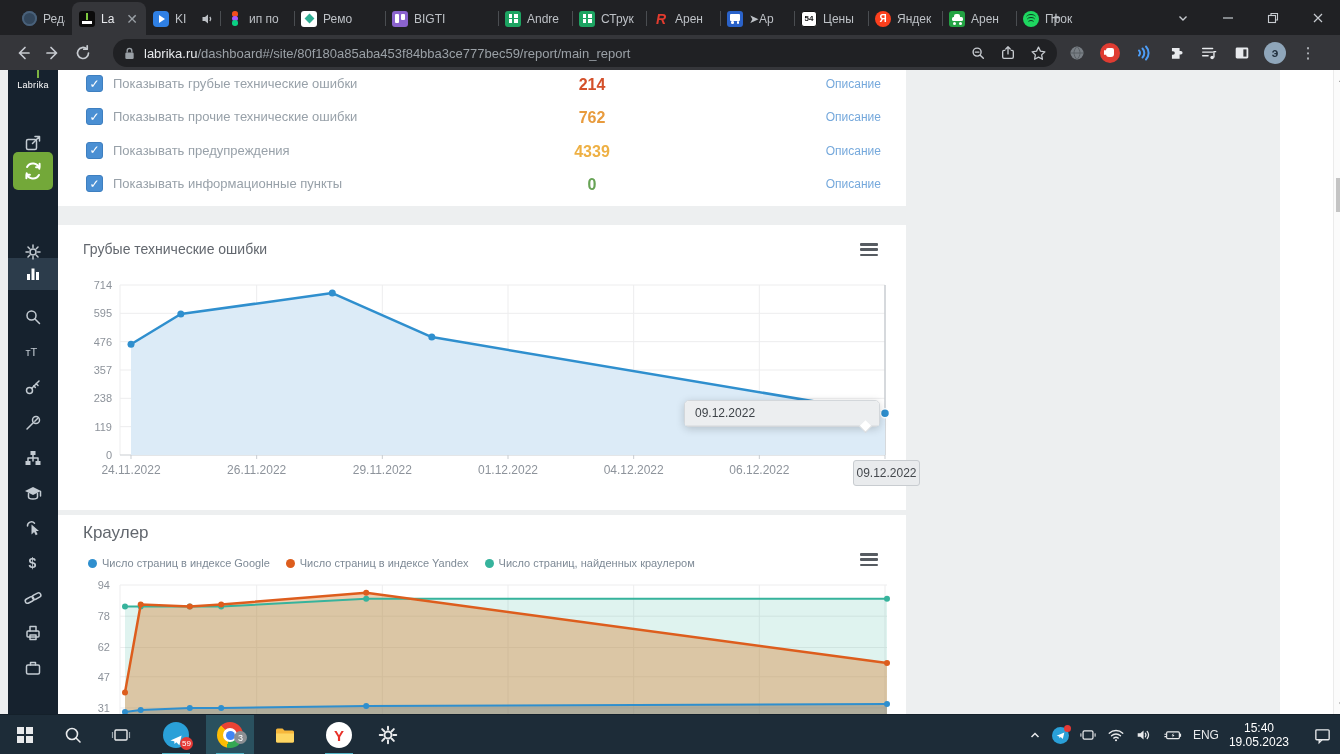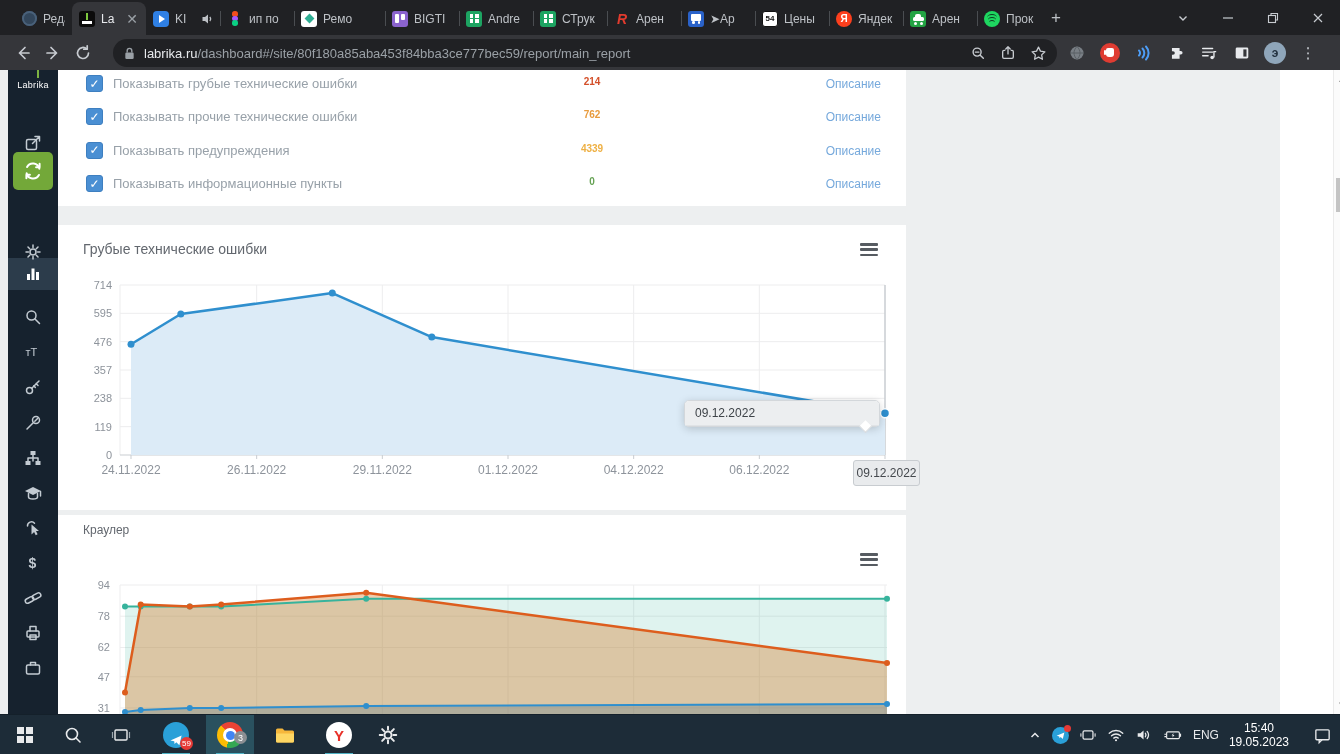--- a/index.html
+++ b/index.html
@@ -41,21 +41,21 @@
   .nav-active-band{position:absolute;left:0;top:188px;width:50px;height:32px;background:#2c3c4b;}
   .syncbtn{position:absolute;left:5px;top:82px;width:40px;height:38px;background:#73a839;border-radius:5px;
            display:flex;align-items:center;justify-content:center;color:#fff;}
 
   .block{position:absolute;background:#fff;}
   .filters{left:50px;top:0;width:848px;height:136px;}
   .frow{position:absolute;left:0;width:848px;height:24px;}
   .fcheck{position:absolute;left:28px;top:2px;width:17px;height:17px;background:#4a8fd3;border:1px solid #3e7fc0;border-radius:3px;
           color:#fff;font-size:12px;display:flex;align-items:center;justify-content:center;}
   .flabel{position:absolute;left:55px;top:3px;font-size:13px;color:#98a1a9;}
-  .fvalue{position:absolute;left:474px;top:3px;width:120px;text-align:center;font-size:10px;font-weight:bold;}
+  .fvalue{position:absolute;left:474px;top:3px;width:120px;text-align:center;font-size:16px;font-weight:bold;}
   .flink{position:absolute;right:25px;top:4px;font-size:12px;color:#76a9dc;}
 
   .card1{left:50px;top:155px;width:848px;height:285px;}
   .card2{left:50px;top:445px;width:848px;height:309px;}
   .ctitle{position:absolute;left:25px;color:#62676e;}
   .menuicon{position:absolute;right:28px;width:18px;height:13px;display:flex;flex-direction:column;justify-content:space-between;}
   .menuicon i{display:block;height:2.5px;background:#565b61;border-radius:1px;}
 
   .legend{position:absolute;left:30px;top:42px;display:flex;gap:16px;align-items:center;font-size:11px;color:#7e8a96;}
   .legend .li{display:flex;align-items:center;gap:5px;}
@@ -133,21 +133,21 @@
           </span>
           <span class="title">Ремо</span>
         </div>
         <div class="tab sep" style="width: 74px; margin-left: 17px;">
           <span class="fv" style="background:#8b63ce;border-radius:3px;">
             <i style="position:absolute;left:3px;top:3px;width:4px;height:9px;background:#fff;border-radius:1px;"></i>
             <i style="position:absolute;right:3px;top:3px;width:4px;height:6px;background:#fff;border-radius:1px;"></i>
           </span>
           <span class="title">BIGTI</span>
         </div>
-        <div class="tab sep" style="width: 74px;">
+        <div class="tab sep" style="width: 74px; margin-left: 39px;">
           <span class="fv" style="background:#1da462;border-radius:3px;">
             <i style="position:absolute;left:3.5px;top:3.5px;width:9px;height:9px;background:#fff;"></i>
             <i style="position:absolute;left:3.5px;top:7.2px;width:9px;height:1.6px;background:#1da462;"></i>
             <i style="position:absolute;left:7.2px;top:3.5px;width:1.6px;height:9px;background:#1da462;"></i>
           </span>
           <span class="title">Andre</span>
         </div>
         <div class="tab sep" style="width: 74px;">
           <span class="fv" style="background:#1da462;border-radius:3px;">
             <i style="position:absolute;left:3.5px;top:3.5px;width:9px;height:9px;background:#fff;"></i>
@@ -493,25 +493,39 @@
           <polyline points="73.0,74.3 122.8,44.0 274.3,23.1 373.8,67.1 827.0,143.3" fill="none" stroke="#2f8fce" stroke-width="2.5" stroke-linejoin="round"></polyline>
           <circle cx="73.0" cy="74.3" r="3.5" fill="#2f8fce"></circle>
           <circle cx="122.8" cy="44.0" r="3.5" fill="#2f8fce"></circle>
           <circle cx="274.3" cy="23.1" r="3.5" fill="#2f8fce"></circle>
           <circle cx="373.8" cy="67.1" r="3.5" fill="#2f8fce"></circle>
           <circle cx="827.0" cy="143.3" r="4.5" fill="#2f8fce" stroke="#fff" stroke-width="1.5"></circle>
         </svg>
     </div>
 
     <div class="block card2">
-      <div class="ctitle" style="top:8px;font-size:12px;">Краулер</div>
+      <div class="ctitle" style="top:8px;font-size:17px;">Краулер</div>
       <div class="menuicon" style="top:38px;">
           <i></i>
           <i></i>
           <i></i>
+        </div>
+      <div class="legend" id="legend2">
+          <span class="li">
+            <span class="dot" style="background:#2f8fce"></span>
+            <span>Число страниц в индексе Google</span>
+          </span>
+          <span class="li">
+            <span class="dot" style="background:#dd5d1d"></span>
+            <span>Число страниц в индексе Yandex</span>
+          </span>
+          <span class="li">
+            <span class="dot" style="background:#36b39c"></span>
+            <span>Число страниц, найденных краулером</span>
+          </span>
         </div>
       <svg id="chart2" width="848" height="139" style="position:absolute;left:0;top:60px;">
           <line x1="62" y1="10" x2="62" y2="139" stroke="#ededee" stroke-width="1"></line>
           <line x1="198.7" y1="10" x2="198.7" y2="139" stroke="#ededee" stroke-width="1"></line>
           <line x1="324.3" y1="10" x2="324.3" y2="139" stroke="#ededee" stroke-width="1"></line>
           <line x1="450" y1="10" x2="450" y2="139" stroke="#ededee" stroke-width="1"></line>
           <line x1="575.7" y1="10" x2="575.7" y2="139" stroke="#ededee" stroke-width="1"></line>
           <line x1="701.3" y1="10" x2="701.3" y2="139" stroke="#ededee" stroke-width="1"></line>
           <line x1="827" y1="10" x2="827" y2="139" stroke="#ededee" stroke-width="1"></line>
           <line x1="62" y1="10" x2="829" y2="10" stroke="#ededee" stroke-width="1"></line>

